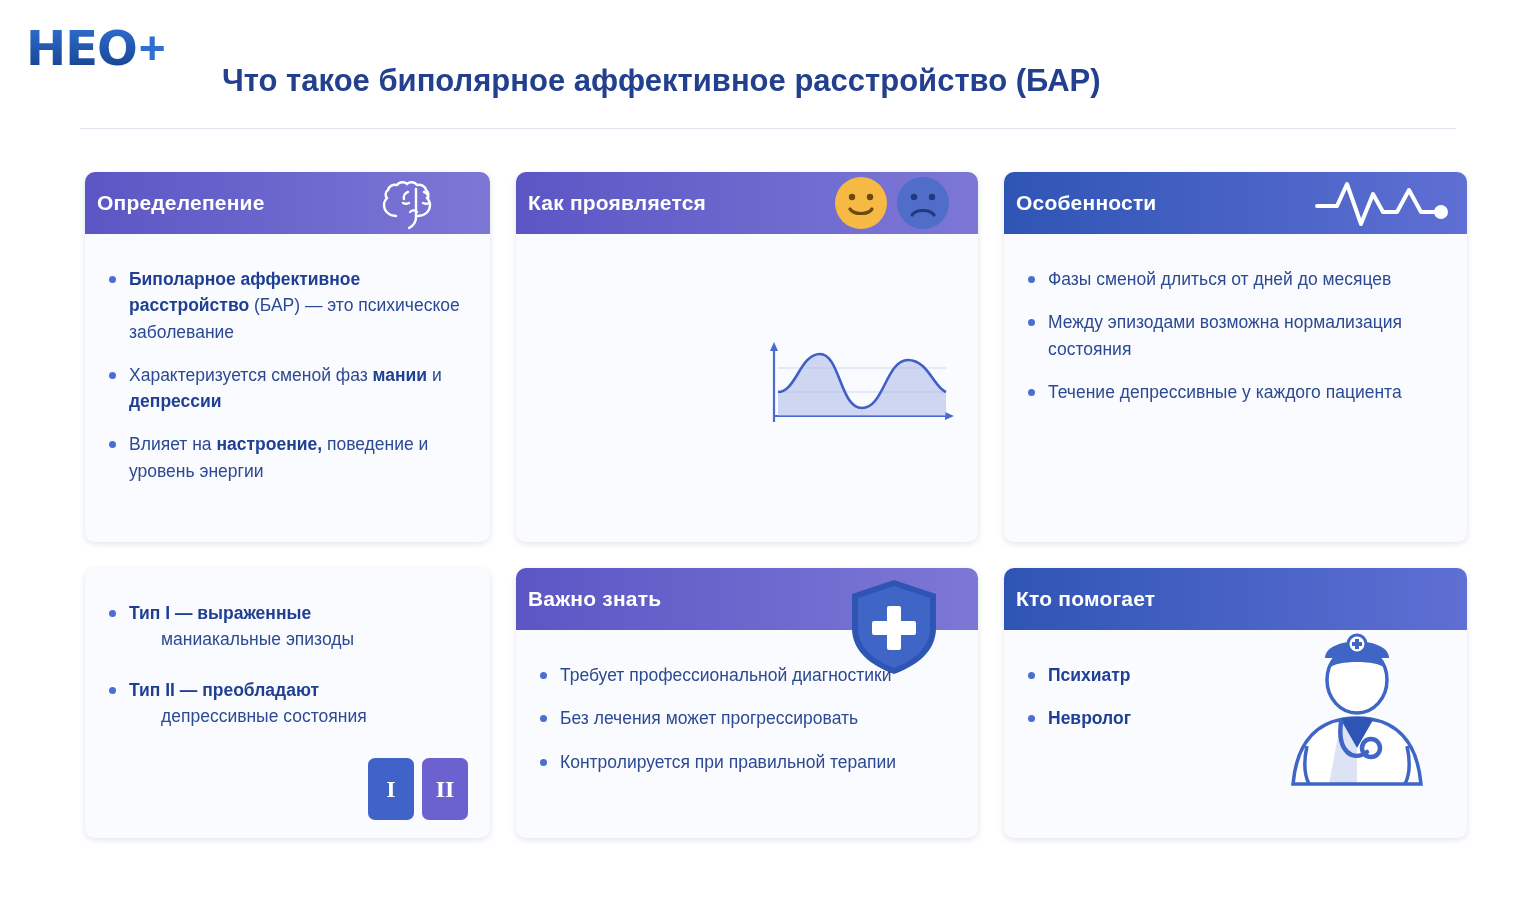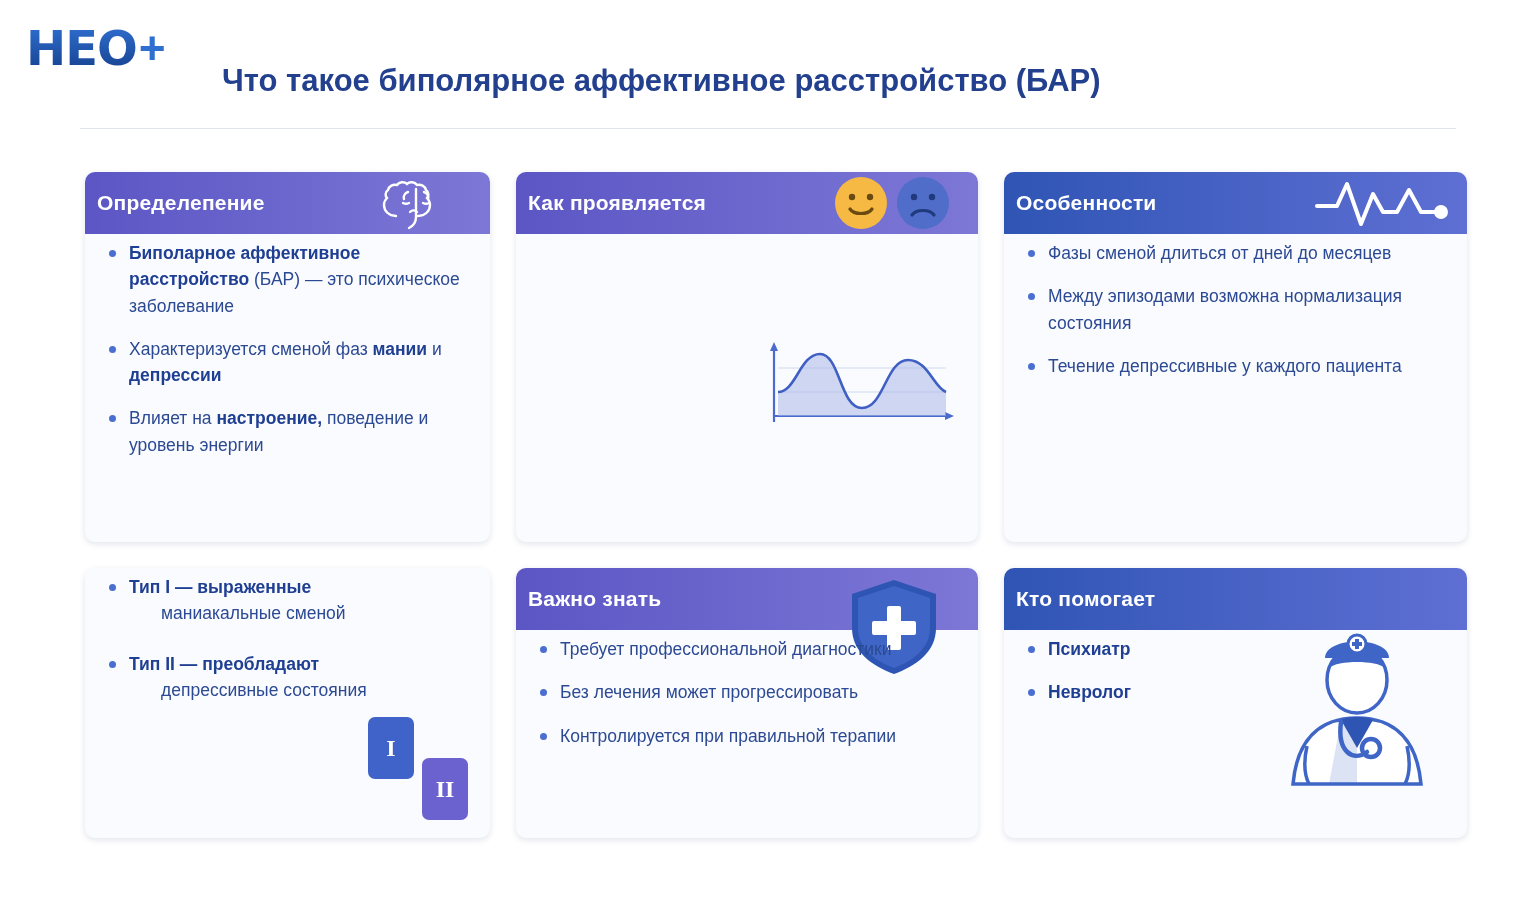--- a/index.html
+++ b/index.html
@@ -105,21 +105,21 @@
   .card-icon {
     position: absolute;
     right: 16px;
     top: 0;
     height: 62px;
     display: flex;
     align-items: center;
     overflow: visible;
   }
   .card-body {
-    padding: 6px 24px 22px 22px;
+    padding: 32px 24px 22px 22px;
   }
   ul.bullets {
     list-style: none;
     margin: 0;
     padding: 0;
   }
   ul.bullets li {
     position: relative;
     padding-left: 22px;
     margin-bottom: 17px;
@@ -161,21 +161,21 @@
     border-radius: 7px;
     background: #3f63c8;
     color: #fff;
     font-size: 24px;
     font-weight: bold;
     display: flex;
     align-items: center;
     justify-content: center;
     font-family: "Liberation Serif", serif;
   }
-  .badge.two { background: #6b62cf; margin-top: 41px; }
+  .badge.two { background: #6b62cf; }
   .doctor-art {
     position: absolute;
     right: 20px;
     top: 38px;
   }
   .smiles {
     display: flex;
     gap: 4px;
     align-items: center;
   }
@@ -271,21 +271,21 @@
         <li><span>Течение депрессивные у каждого пациента</span></li>
       </ul>
     </div>
   </div>
 
   <div class="card row2 blue" style="height:270px">
     <div class="card-body">
       <ul class="bullets">
         <li style="margin-bottom:24px">
           <b>Тип I — выраженные</b><br>
-          <span style="padding-left:32px; display:inline-block"> маниакальные сменой</span>
+          <span style="padding-left:32px; display:inline-block"> маниакальные эпизоды</span>
         </li>
         <li>
           <b>Тип II — преобладают</b><br>
           <span style="padding-left:32px; display:inline-block"> депрессивные состояния</span>
         </li>
       </ul>
     </div>
     <div class="types-badges">
       <div class="badge">I</div>
       <div class="badge two">II</div>

